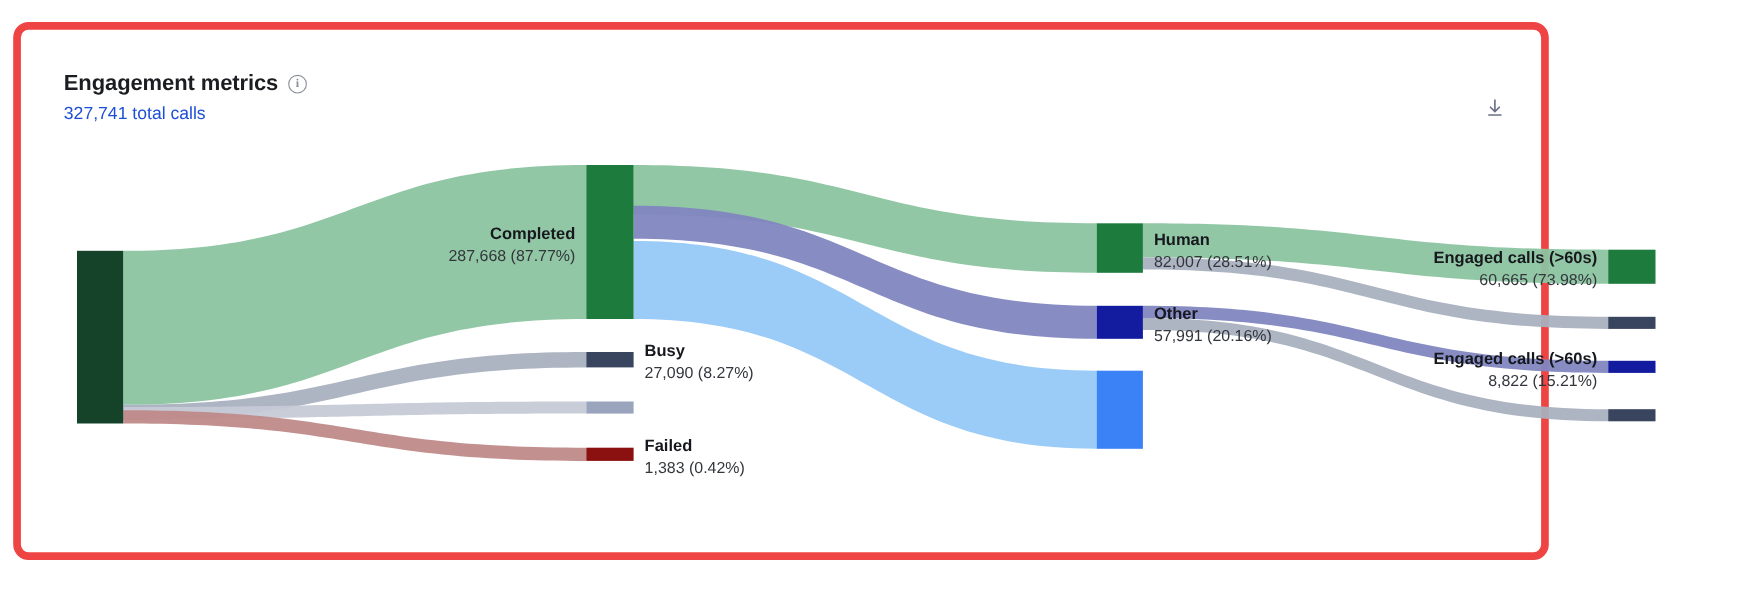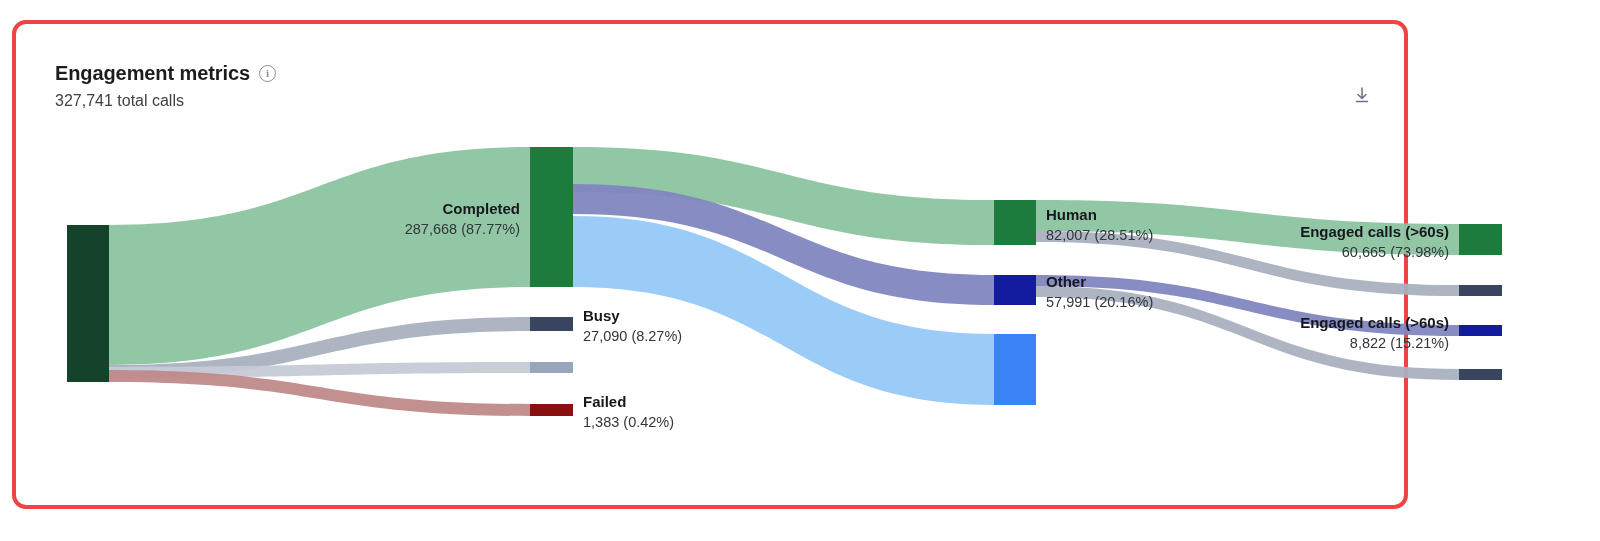--- a/index.html
+++ b/index.html
@@ -14,21 +14,21 @@
     overflow: hidden;
   }
 
   #card {
     position: absolute;
     left: 12px;
     top: 20px;
     width: 1396px;
     height: 489px;
     box-sizing: border-box;
-    border: 4px solid #ef4444;
+    border: 7px solid #ef4444;
     border-radius: 14px;
     background: #ffffff;
   }
 
   #header {
     position: absolute;
     left: 39px;
     top: 38px;
     width: 900px;
   }
@@ -58,21 +58,21 @@
     font-weight: bold;
     color: #8a8f98;
     font-family: "Liberation Serif", serif;
     line-height: 1;
     box-sizing: border-box;
   }
 
   #subtitle-text {
     margin-top: 7px;
     font-size: 16px;
-    color: #404040;
+    color: #1d4ed8;
   }
 
   #download-button {
     position: absolute;
     right: 27px;
     top: 56px;
     width: 30px;
     height: 30px;
     display: flex;
     align-items: center;

